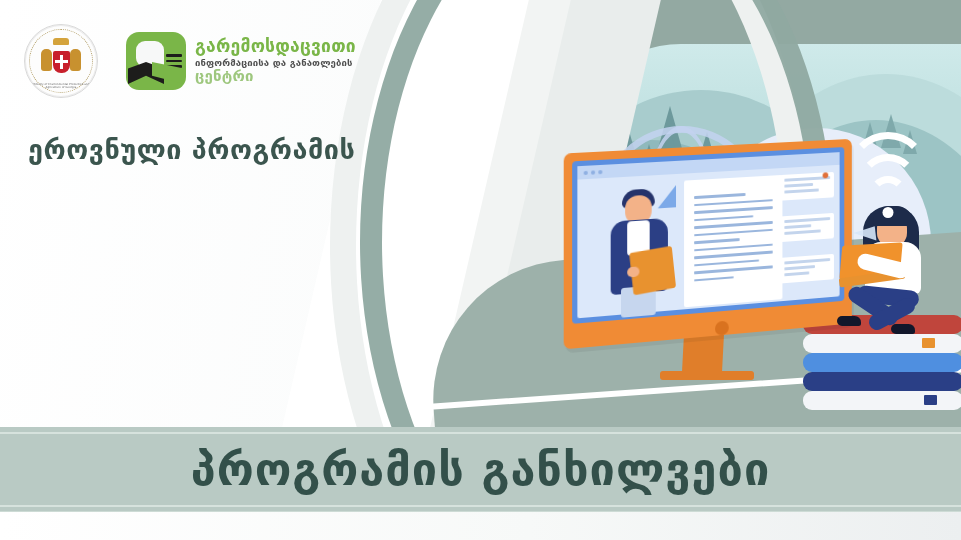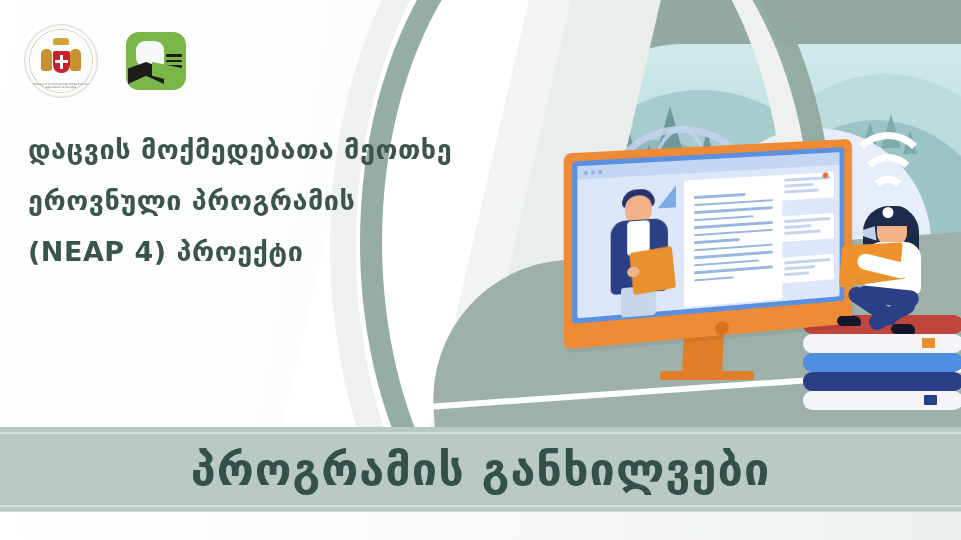--- a/index.html
+++ b/index.html
@@ -537,28 +537,31 @@
         <div class="eiec-sq"></div>
         <div class="eiec-notch"></div>
         <div class="eiec-lines">
             <i></i>
             <i></i>
             <i></i>
           </div>
         <div class="eiec-book-dark"></div>
         <div class="eiec-book-green"></div>
       </div>
+      <div class="eiec-text">
+        <div class="eiec-t1">გარემოსდაცვითი</div>
+        <div class="eiec-t2">ინფორმაციისა და განათლების</div>
+        <div class="eiec-t3">ცენტრი</div>
+      </div>
     </div>
 
   </div>
 
   <div class="headline">
-    <span class="ln">დაცვის მოქმედებათა მეოთხე</span>
     <span class="ln">ეროვნული პროგრამის</span>
-    <span class="ln">(NEAP 4) პროექტი</span>
   </div>
 
   <div class="illus">
 
     <div class="books">
       <div class="book book-1"></div>
       <div class="book book-2">
           <span class="book-mark" style="top:4px;"></span>
         </div>
       <div class="book book-3"></div>

